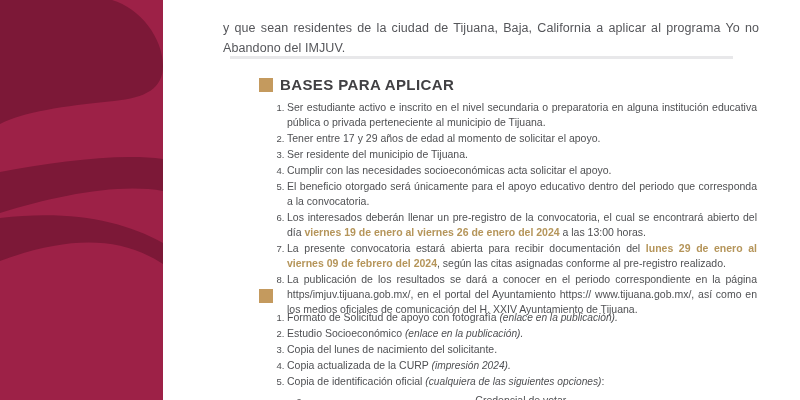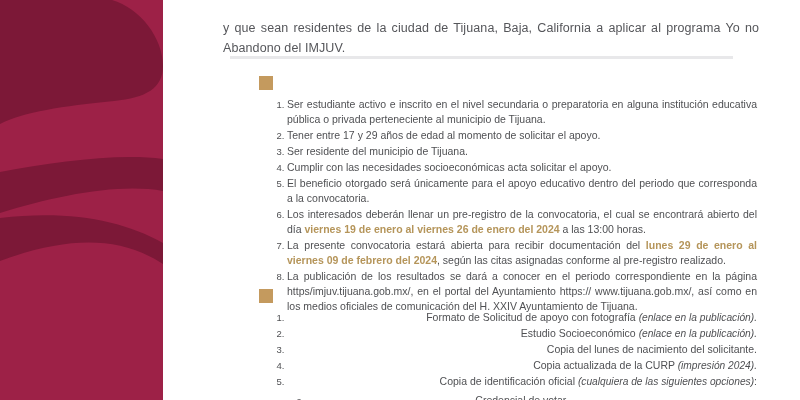--- a/index.html
+++ b/index.html
@@ -32,21 +32,21 @@
   .bullet{width:14px;height:14px;background:var(--accent-gold);flex:0 0 auto;}
   .sec-title{font-size:15px;font-weight:bold;letter-spacing:.4px;color:var(--heading-text);}
   ol.num-list{
     margin:7px 0 0 11px;padding:0 0 0 17px;width:470px;
     font-size:10.5px;line-height:15px;color:var(--body-text);
     list-style:decimal outside;
   }
   ol.num-list li{margin-bottom:1px;}
   ol.num-list li::marker{font-size:9.5px;color:var(--body-text);}
   .justified li{text-align:justify;}
-  .plain li{text-align:right;margin-bottom:1.4px;}
+  .plain li{text-align:left;margin-bottom:1.4px;}
   .seg-gold{color:var(--gold-text);font-weight:bold;}
   .seg-italic{font-style:italic;font-size:10.2px;}
   ol.sub-list{
     margin:6px 0 0 32px;padding:0 0 0 16px;width:430px;
     font-size:10.5px;line-height:11.6px;color:var(--body-text);
     list-style:lower-alpha outside;
   }
   ol.sub-list li{text-align:center;margin-bottom:1.6px;}
   ol.sub-list li::marker{font-size:9.5px;color:var(--body-text);}
 </style>
@@ -62,20 +62,21 @@
     <path d="M0,218 C68,210 122,220 163,243 L163,264 C120,236 68,236 0,261 Z" fill="var(--band-dark)"></path>
   </svg>
 
   <p class="intro">y que sean residentes de la ciudad de Tijuana, Baja, California a aplicar al programa Yo no Abandono del IMJUV.</p>
 
   <div class="divider"></div>
 
   <div class="section sec-bases">
     <div class="sec-head">
       <span class="bullet"></span>
+      <span class="sec-title">BASES PARA APLICAR</span>
     </div>
     <ol class="num-list justified">
 
     <li><span>Ser estudiante activo e inscrito en el nivel secundaria o preparatoria en alguna institución educativa pública o privada perteneciente al municipio de Tijuana.</span></li>
         <li><span>Tener entre 17 y 29 años de edad al momento de solicitar el apoyo.</span></li>
         <li><span>Ser residente del municipio de Tijuana.</span></li>
         <li><span>Cumplir con las necesidades socioeconómicas acta solicitar el apoyo.</span></li>
         <li><span>El beneficio otorgado será únicamente para el apoyo educativo dentro del periodo que corresponda a la convocatoria.</span></li>
         <li><span>Los interesados deberán llenar un pre-registro de la convocatoria, el cual se encontrará abierto del día </span><span class="seg-gold">viernes 19 de enero al viernes 26 de enero del 2024</span><span> a las 13:00 horas.</span></li>
         <li><span>La presente convocatoria estará abierta para recibir documentación del </span><span class="seg-gold">lunes 29 de enero al viernes 09 de febrero del 2024</span><span>, según las citas asignadas conforme al pre-registro realizado.</span></li>

